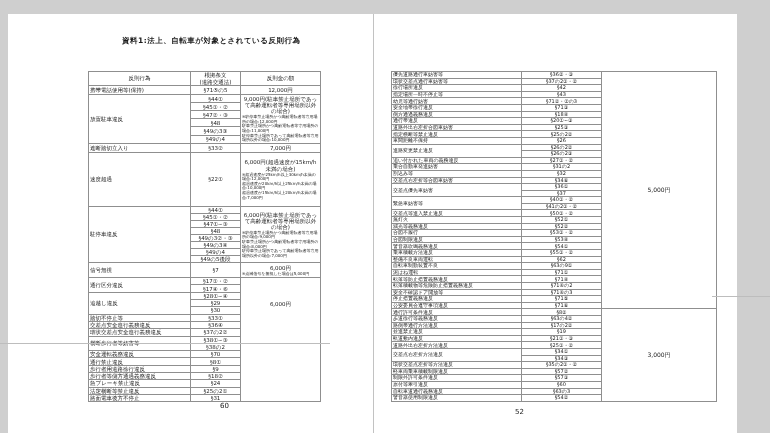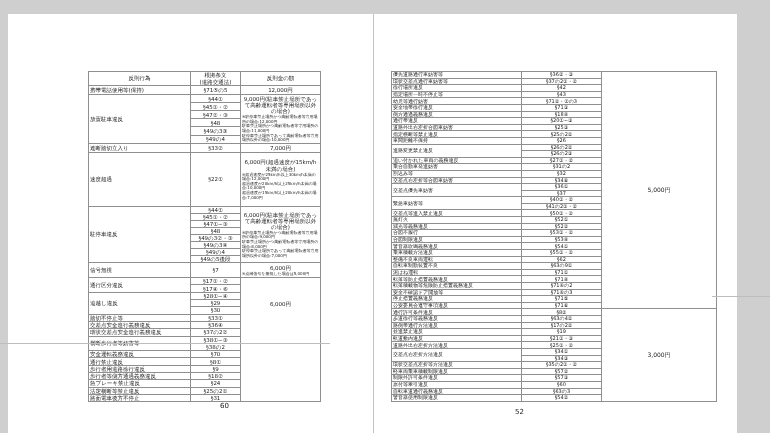--- a/index.html
+++ b/index.html
@@ -33,20 +33,21 @@
   .artifact{position:absolute;height:1px;background:#bdbdbd;}
   .artifact-left{left:0;top:343px;width:330px;}
   .artifact-right{left:712px;top:296px;width:58px;}
 </style>
 </head>
 <body>
 
 <div class="screen">
 
   <div class="page page-left">
+    <div class="doc-title">資料1:法上、自転車が対象とされている反則行為</div>
     <table class="law" id="tbl-left">
       <colgroup>
           <col style="width:102px">
           <col style="width:50px">
           <col style="width:80px">
         </colgroup>
       <thead>
         <tr>
           <th class="hdr">反則行為</th>
           <th class="hdr">

